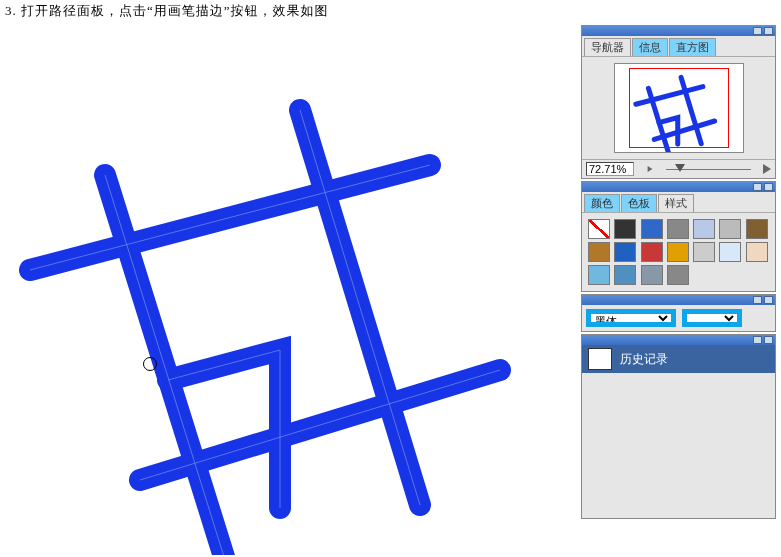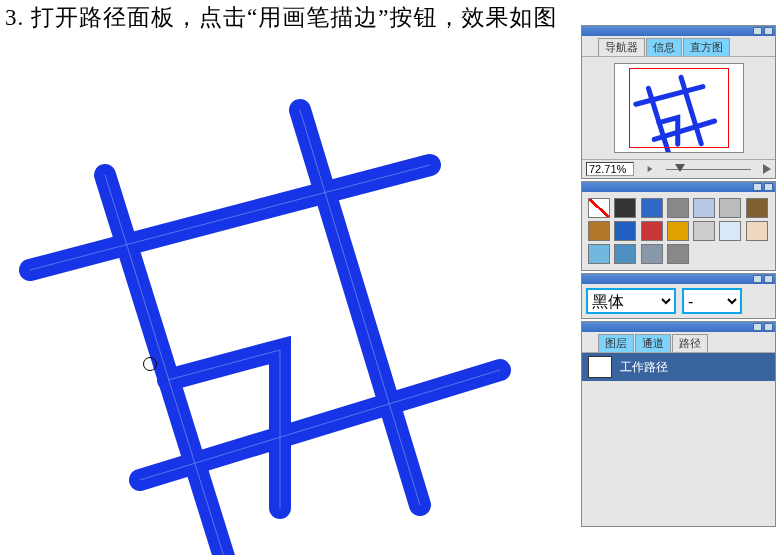--- a/index.html
+++ b/index.html
@@ -1,44 +1,44 @@
 <!DOCTYPE html>
 <html><head>
 <meta charset="utf-8">
 <style>
   * { box-sizing: border-box; margin: 0; padding: 0; }
   body { font-family: "Microsoft YaHei", SimSun, sans-serif; font-size: 12px; background: #fff; width: 781px; height: 557px; position: relative; overflow: hidden; }
-  .instruction { position: absolute; top: 2px; left: 5px; font-size: 23px; color: #000; font-family: SimSun, serif; letter-spacing:1px;}
+  .instruction { position: absolute; top: 2px; left: 5px; font-size: 13px; color: #000; font-family: SimSun, serif; letter-spacing:1px;}
   .canvas-area { position: absolute; top: 30px; left: 0; width: 575px; height: 525px; background: #fff; }
   .canvas-area svg { width: 100%; height: 100%; }
   .panels { position: absolute; top: 25px; right: 5px; width: 195px; display: flex; flex-direction: column; gap: 2px; }
   .panel { background: #e6e6e6; border: 1px solid #888; }
   .panel-titlebar { background: linear-gradient(#5a8ed6, #3a6ec6); height: 10px; display:flex; justify-content:flex-end; align-items:center; padding:0 2px;}
   .panel-titlebar .wbtn{ width:9px; height:8px; margin-left:2px; background:#cde; border:1px solid #469;}
-  .panel-tabs { display: flex; background: #e6e6e6; border-bottom: 1px solid #aaa; font-size: 11px; padding:2px 2px 0 16px;}
+  .panel-tabs { display: flex; background: #e6e6e6; border-bottom: 1px solid #aaa; font-size: 11px; padding:2px 2px 0 2px;}
   .panel-tab { padding: 1px 6px; background: #7dd3fc; border: 1px solid #999; border-bottom: none; margin-right: 1px; color:#333; cursor:pointer; white-space:nowrap;}
   .panel-tab.active { background: #e6e6e6; }
   .panel-body { padding: 4px; background: #e6e6e6; }
   
   .nav-thumb { width: 130px; height: 90px; background: #fff; border: 1px solid #888; margin: 2px auto; position: relative; }
   .nav-thumb .viewbox { position: absolute; border: 1px solid red; top: 4px; left: 14px; right: 14px; bottom: 4px; }
   .nav-thumb svg{ width:100%; height:100%;}
   .nav-zoom { display: flex; align-items: center; gap: 12px; padding: 2px 4px; border-top:1px solid #aaa;}
   .nav-zoom .pct { flex: 0 0 48px; background: #fff; border: 1px inset #999; padding: 0 2px; font-size: 11px; }
   .nav-zoom .slider { flex: 1; height: 10px; position: relative; }
   .nav-zoom .slider::before{content:"";position:absolute;left:0;right:0;top:50%;height:0;border-top:1px solid #777;}
   .nav-zoom .slider .thumb{ position:absolute; left:10%; top:0; width:0;height:0;border-left:5px solid transparent;border-right:5px solid transparent;border-top:8px solid #555;}
   .nav-zoom .tri { width: 0; height: 0; border-top: 5px solid transparent; border-bottom: 5px solid transparent; border-left: 8px solid #666; }
   .nav-zoom .tri.small{ transform:scale(0.6);}
   
   .swatch-grid { display: grid; grid-template-columns: repeat(7, 1fr); gap: 3px; padding: 2px; }
   .swatch { width: 22px; height: 20px; border: 1px solid #777; }
   
   .font-row { padding: 4px; display:flex; gap:6px;}
-  .font-row select { font-size: 16px; border:2px solid #0ea5e9; background:#fff; height:26px;}
+  .font-row select { font-size: 11px; border:5px solid #0ea5e9; background:#fff; height:18px;}
   .font-row select.main{ width:90px;}
   .font-row select.sub{ width:60px;}
   
   .paths-body { background:#e6e6e6; padding:0;}
   .path-item { display: flex; align-items: center; background: #3a64a0; color: #fff; padding: 3px 6px; gap: 8px; }
   .path-item .thumb { width: 24px; height: 22px; background: #fff; border:1px solid #333;}
   .path-empty{ height:145px; background:#e6e6e6;}
   .cursor-ring{ position:absolute; width:14px; height:14px; border:1px solid #000; border-radius:50%;}
 </style>
 </head>
@@ -100,20 +100,25 @@
         </div>
       <div class="tri"></div>
     </div>
   </div>
 
   <div class="panel">
     <div class="panel-titlebar">
       <div class="wbtn"></div>
       <div class="wbtn"></div>
     </div>
+    <div class="panel-tabs">
+      <div class="panel-tab">颜色</div>
+      <div class="panel-tab">色板</div>
+      <div class="panel-tab active">样式</div>
+    </div>
     <div class="panel-body">
       <div class="swatch-grid" id="swatch-grid">
           <div class="swatch" style="background: linear-gradient(to right top, transparent 45%, red 45%, red 55%, transparent 55%) rgb(255, 255, 255);"></div>
           <div class="swatch" style="background: rgb(51, 51, 51);"></div>
           <div class="swatch" style="background: rgb(48, 104, 200);"></div>
           <div class="swatch" style="background: rgb(136, 136, 136);"></div>
           <div class="swatch" style="background: rgb(184, 200, 232);"></div>
           <div class="swatch" style="background: rgb(187, 187, 187);"></div>
           <div class="swatch" style="background: rgb(128, 96, 48);"></div>
           <div class="swatch" style="background: rgb(176, 120, 40);"></div>
@@ -140,28 +145,23 @@
       <select class="main"><option>黑体</option></select>
       <select class="sub"><option>-</option></select>
     </div>
   </div>
 
   <div class="panel">
     <div class="panel-titlebar">
       <div class="wbtn"></div>
       <div class="wbtn"></div>
     </div>
-    <div class="panel-tabs">
-      <div class="panel-tab">图层</div>
-      <div class="panel-tab">通道</div>
-      <div class="panel-tab active">路径</div>
-    </div>
     <div class="paths-body">
       <div class="path-item">
         <div class="thumb"></div>
-        <span>工作路径</span>
+        <span>历史记录</span>
       </div>
       <div class="path-empty"></div>
     </div>
 
   </div>
 
 </div>
 
 </body></html>

